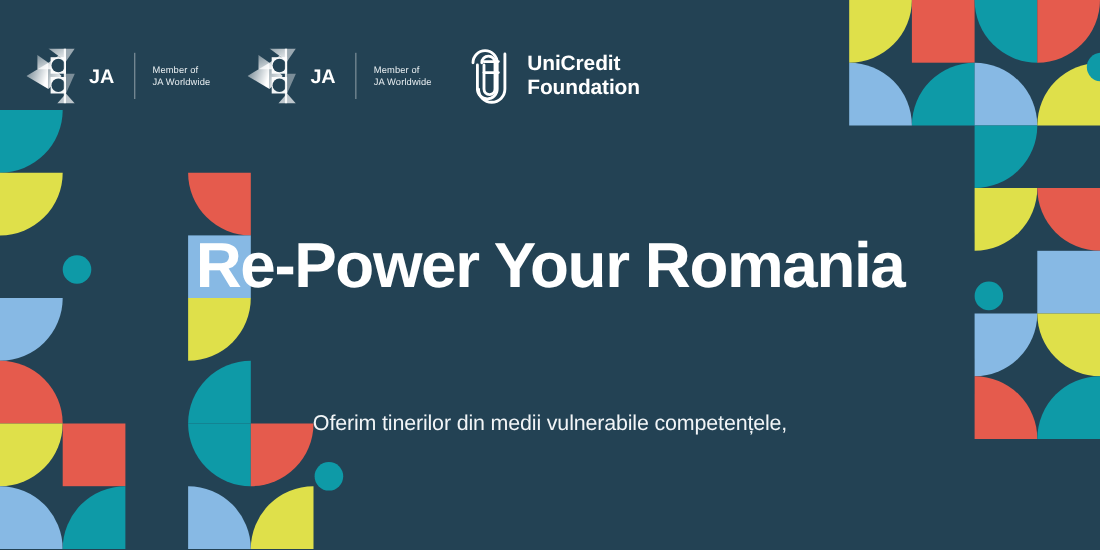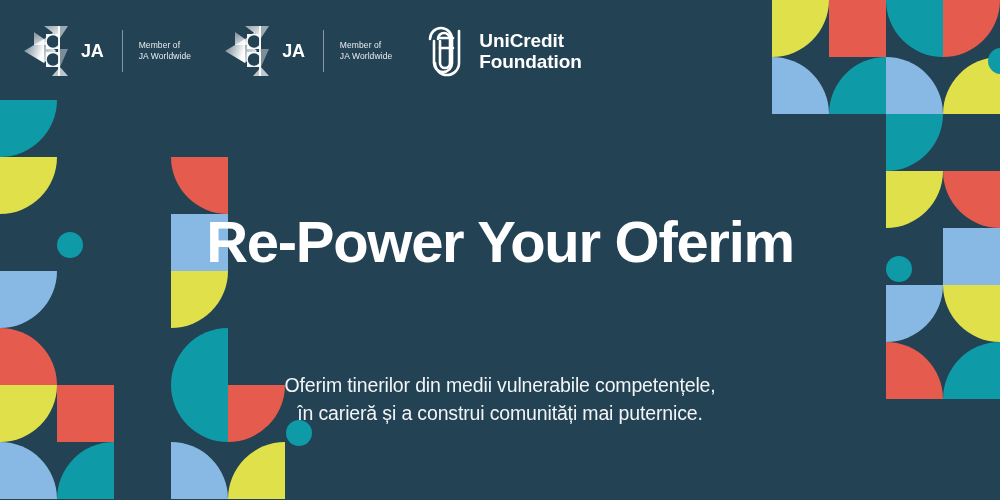--- a/index.html
+++ b/index.html
@@ -14,21 +14,21 @@
     width:1000px;height:500px;
     background:#234254;
     overflow:hidden;
   }
   
   #pattern{position:absolute;inset:0;width:1000px;height:500px;pointer-events:none;}
   .tile{position:absolute;}
 
   
   #logo-bar{
-    position:absolute;left:24px;top:18px;
+    position:absolute;left:24px;top:36px;
     height:66px;display:flex;align-items:center;gap:0px;
     z-index:5;
   }
   .logo-unit{display:flex;align-items:center;}
   .ja-mark{width:48px;height:50px;flex:none;margin-right:9px;}
   .ja-words{
     color:#ffffff;line-height:1.02;
     font-weight:bold;letter-spacing:-0.2px;
   }
   .ja-words .l1{font-size:18px;display:block;}
@@ -196,20 +196,19 @@
         </svg>
       </span>
       <span class="uc-words">
         <span>UniCredit</span>
         <span>Foundation</span>
       </span>
     </div>
 
   </div>
 
-  <div id="headline">Re-Power Your Oferim</div>
+  <div id="headline">Re-Power Your Romania</div>
 
   <div id="body-copy">
     <p>Oferim tinerilor din medii vulnerabile competențele,</p>
-    <p>în carieră și a construi comunități mai puternice.</p>
   </div>
 
 </div>
 
 </body></html>

